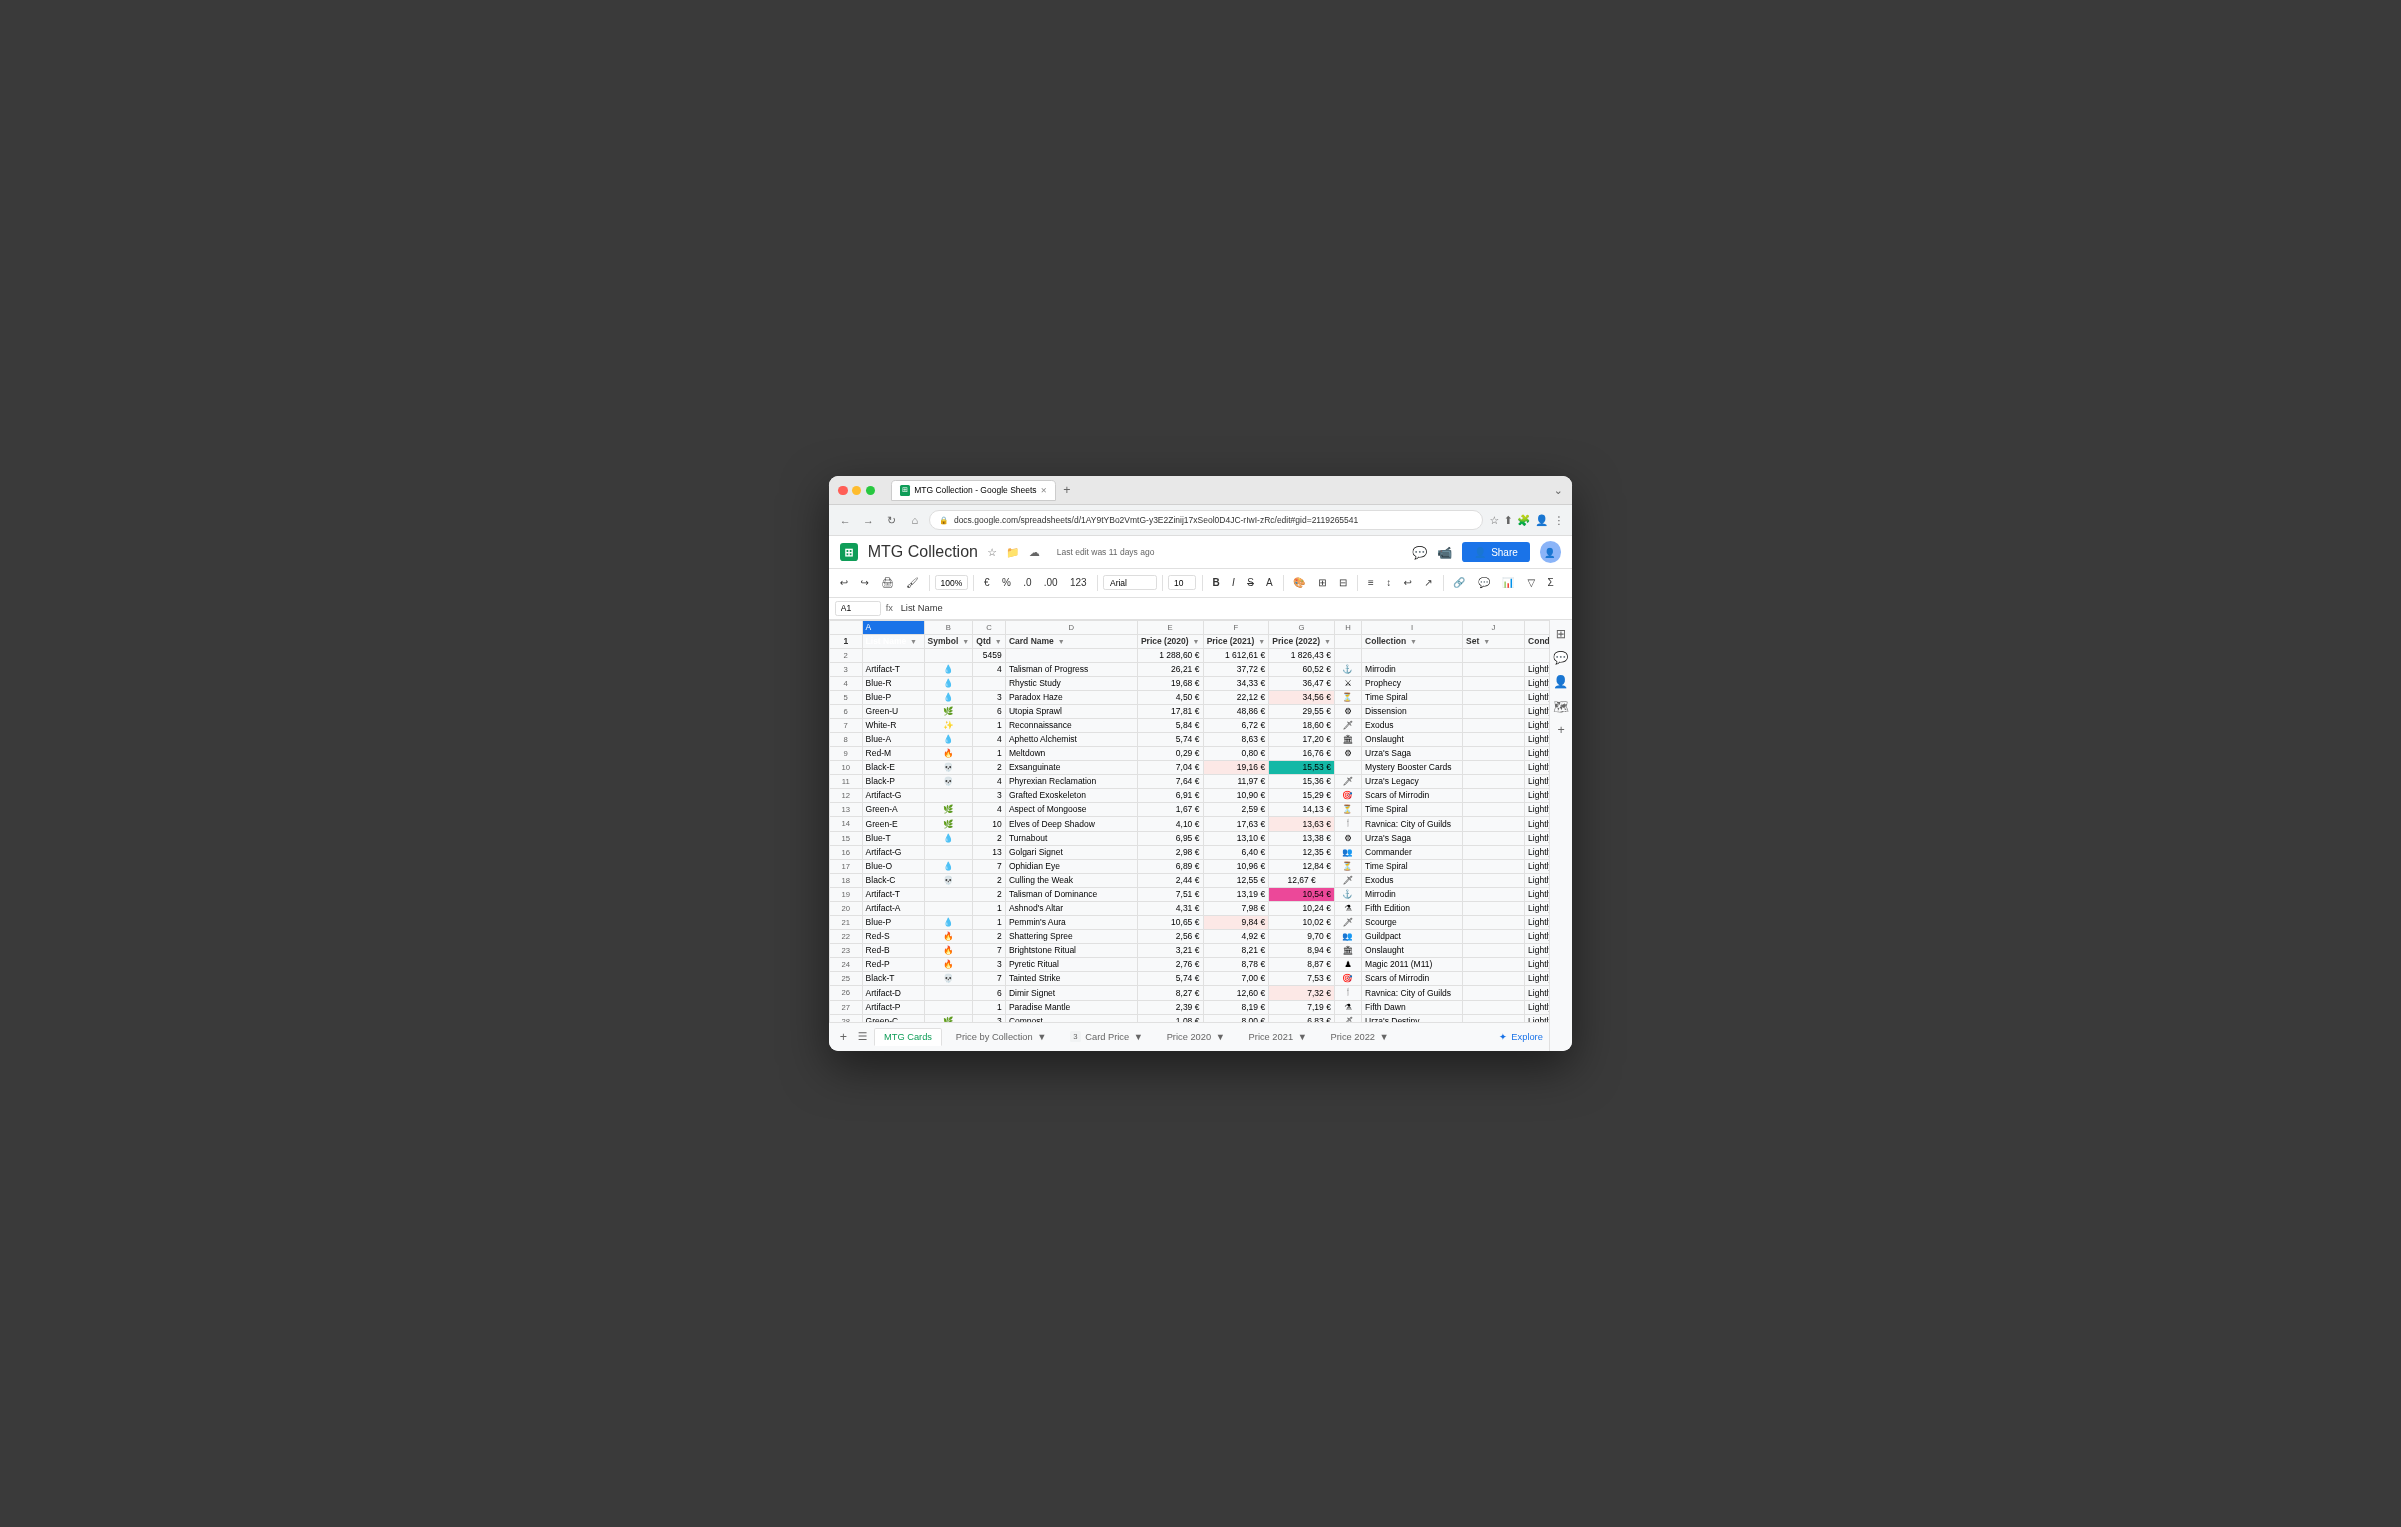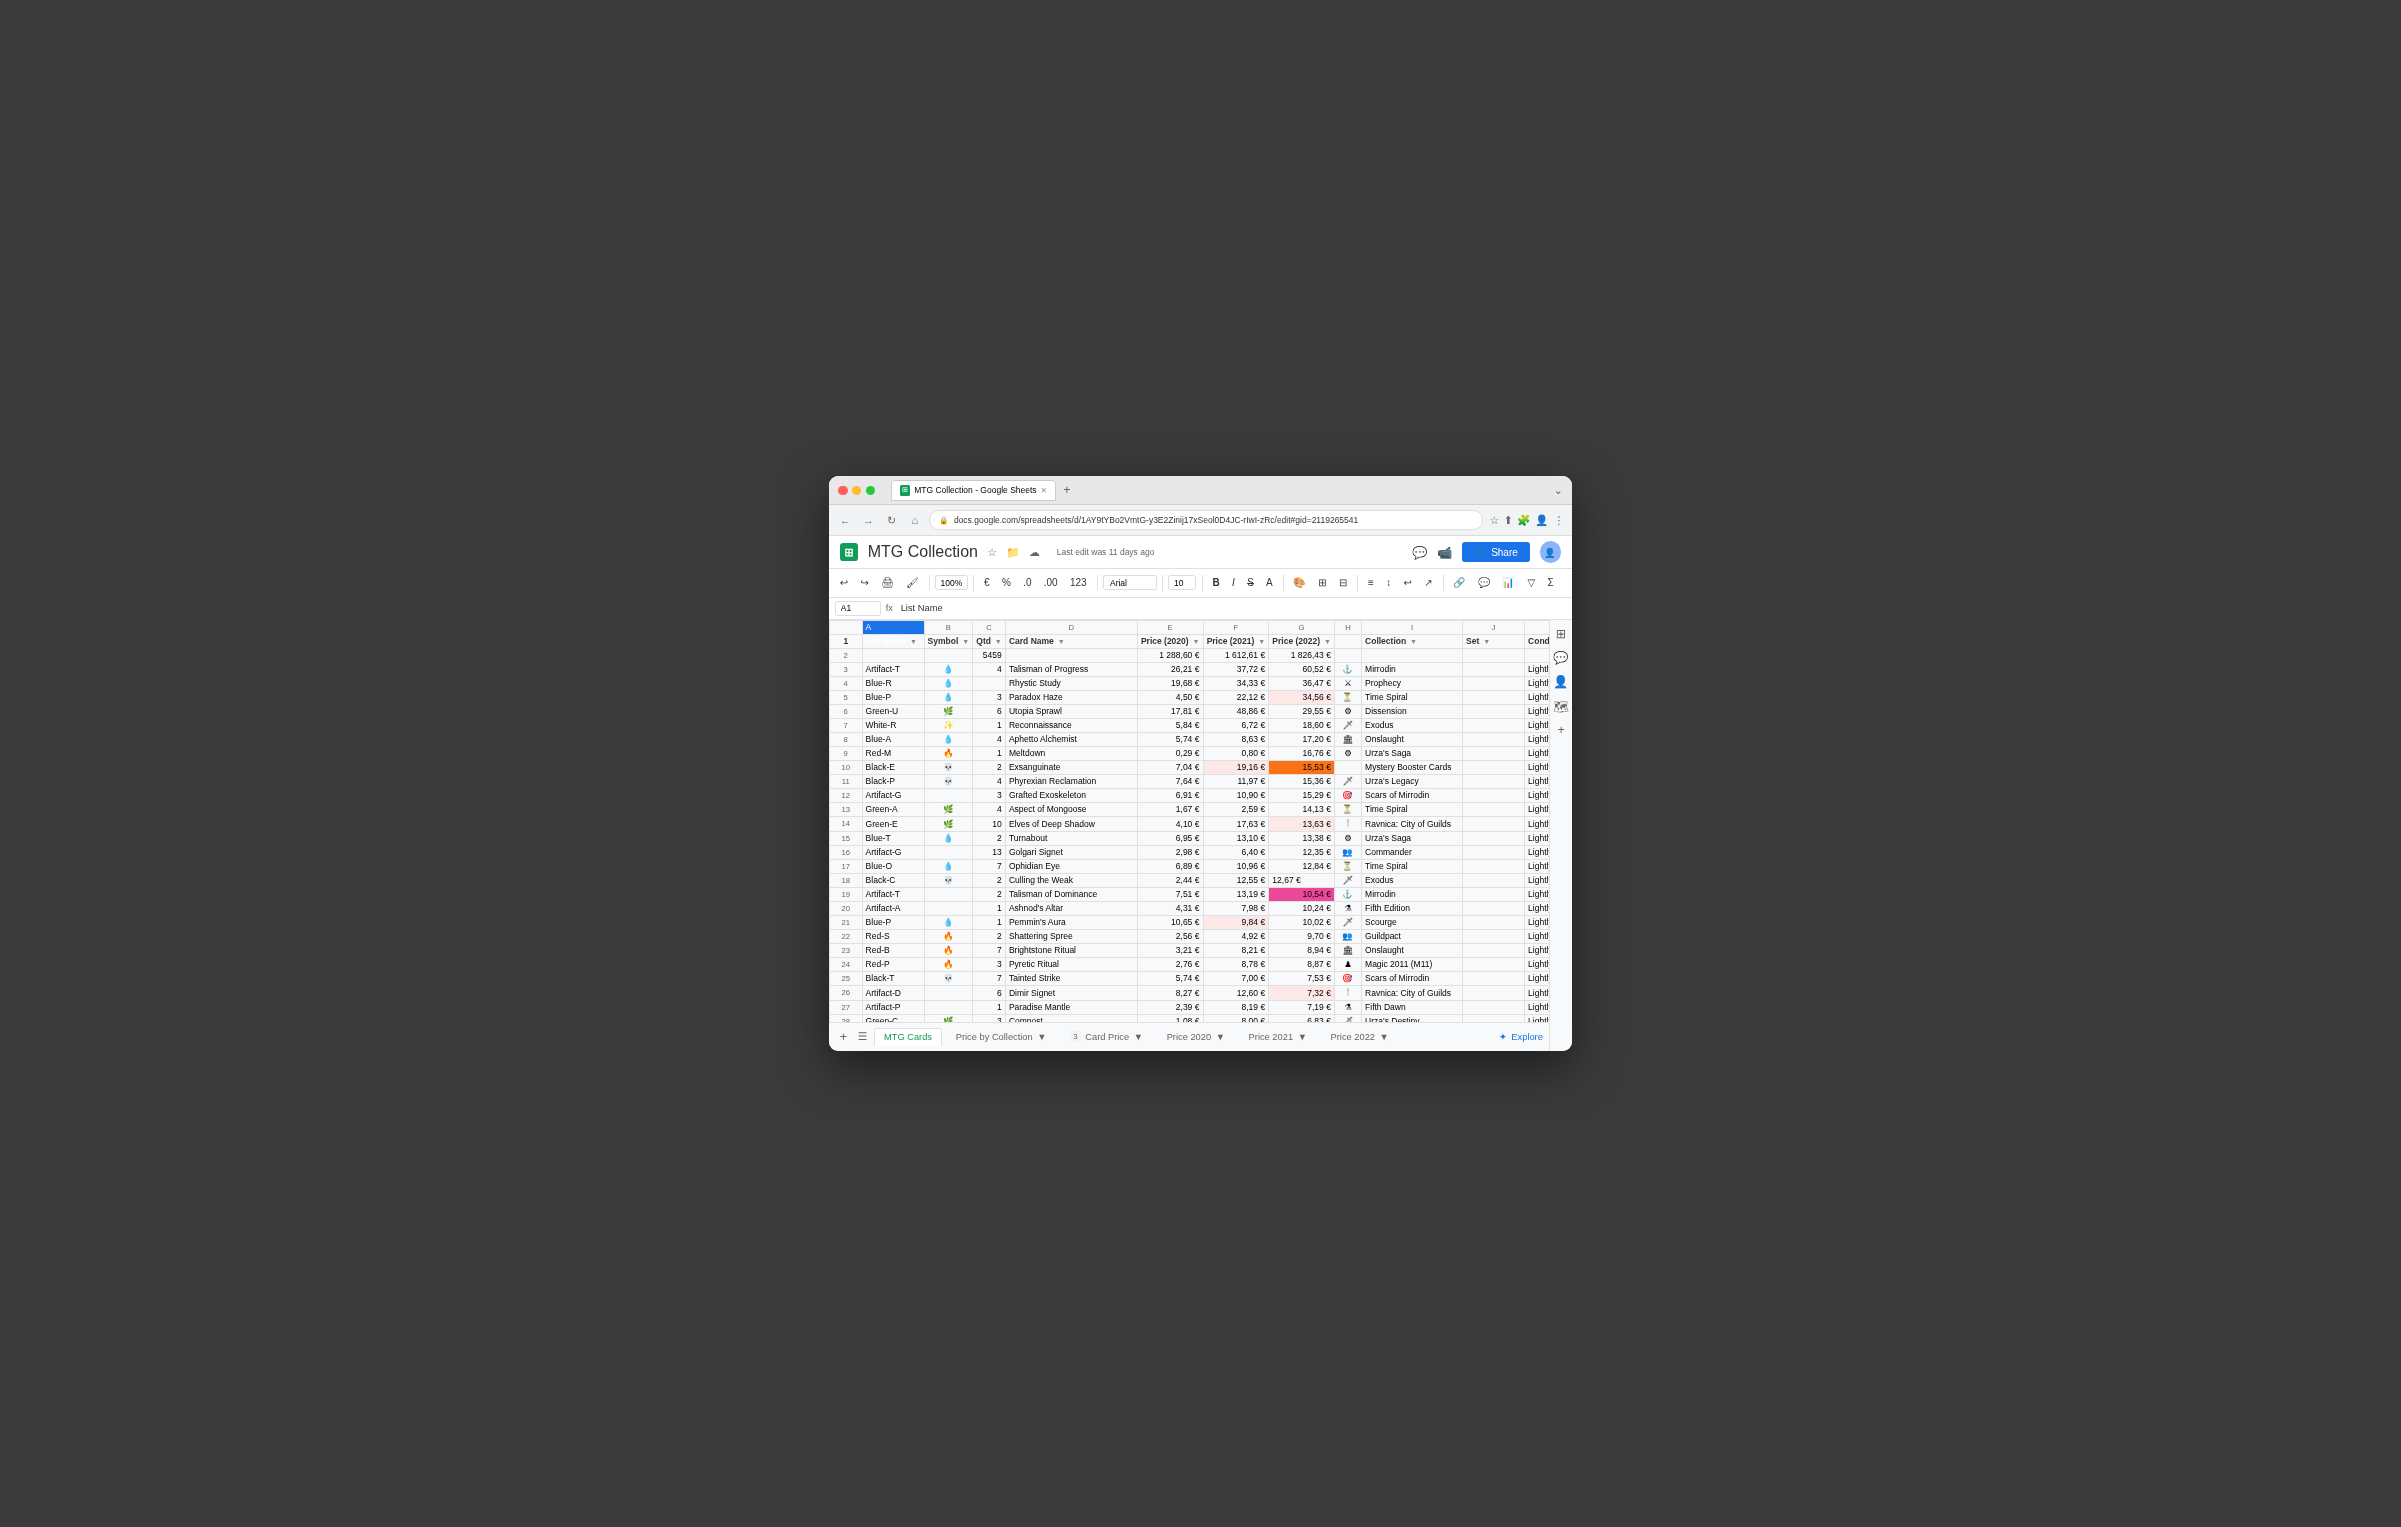--- a/index.html
+++ b/index.html
@@ -368,21 +368,21 @@
 
   </tr>
               <tr>
     <td class="row-num">10</td>
     <td class="col-a">Black-E</td>
     <td class="col-b" style="text-align:center;">💀</td>
     <td class="col-c" style="text-align:right;">2</td>
     <td class="col-d">Exsanguinate</td>
     <td class="col-e" style="text-align:right;">7,04 €</td>
     <td class="col-f" style="text-align:right;background:#fce8e6;">19,16 €</td>
-    <td class="col-g" style="text-align:right;background:#f97316;">15,53 €</td>
+    <td class="col-g" style="text-align:right;background:#14b8a6;">15,53 €</td>
     <td class="col-h" style="text-align:center;"></td>
     <td class="col-i">Mystery Booster Cards</td>
     <td class="col-j"></td>
     <td class="col-k">Lightly Played</td>
 
   </tr>
               <tr>
     <td class="row-num">11</td>
     <td class="col-a">Black-P</td>
     <td class="col-b" style="text-align:center;">💀</td>
@@ -488,21 +488,21 @@
 
   </tr>
               <tr>
     <td class="row-num">18</td>
     <td class="col-a">Black-C</td>
     <td class="col-b" style="text-align:center;">💀</td>
     <td class="col-c" style="text-align:right;">2</td>
     <td class="col-d">Culling the Weak</td>
     <td class="col-e" style="text-align:right;">2,44 €</td>
     <td class="col-f" style="text-align:right;margin-left:44px;">12,55 €</td>
-    <td class="col-g" style="text-align:left;">12,67 €</td>
+    <td class="col-g" style="text-align:center;">12,67 €</td>
     <td class="col-h" style="text-align:center;">🗡</td>
     <td class="col-i">Exodus</td>
     <td class="col-j"></td>
     <td class="col-k">Lightly Played</td>
 
   </tr>
               <tr>
     <td class="row-num">19</td>
     <td class="col-a">Artifact-T</td>
     <td class="col-b" style="text-align:center;"></td>

